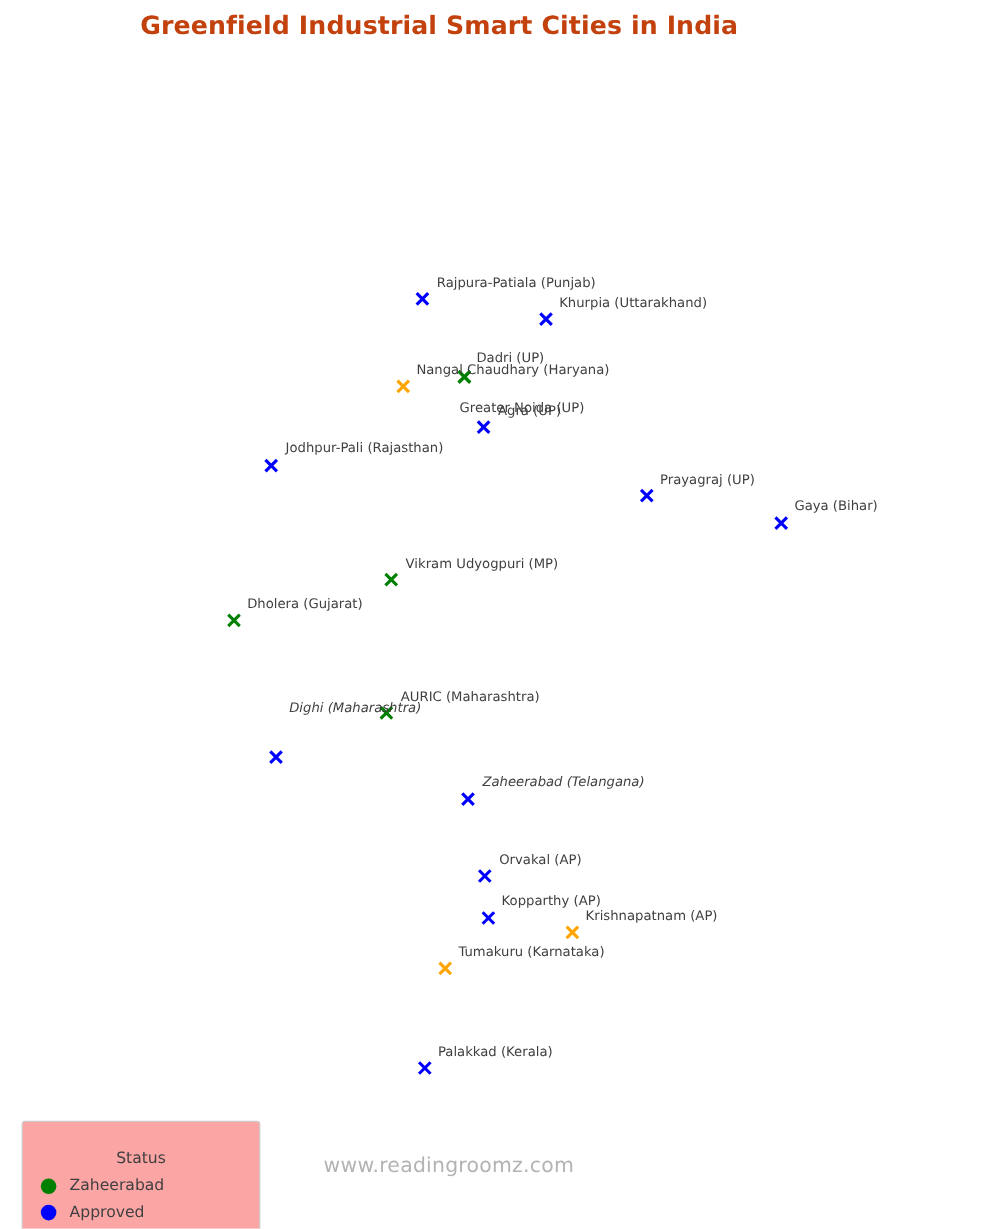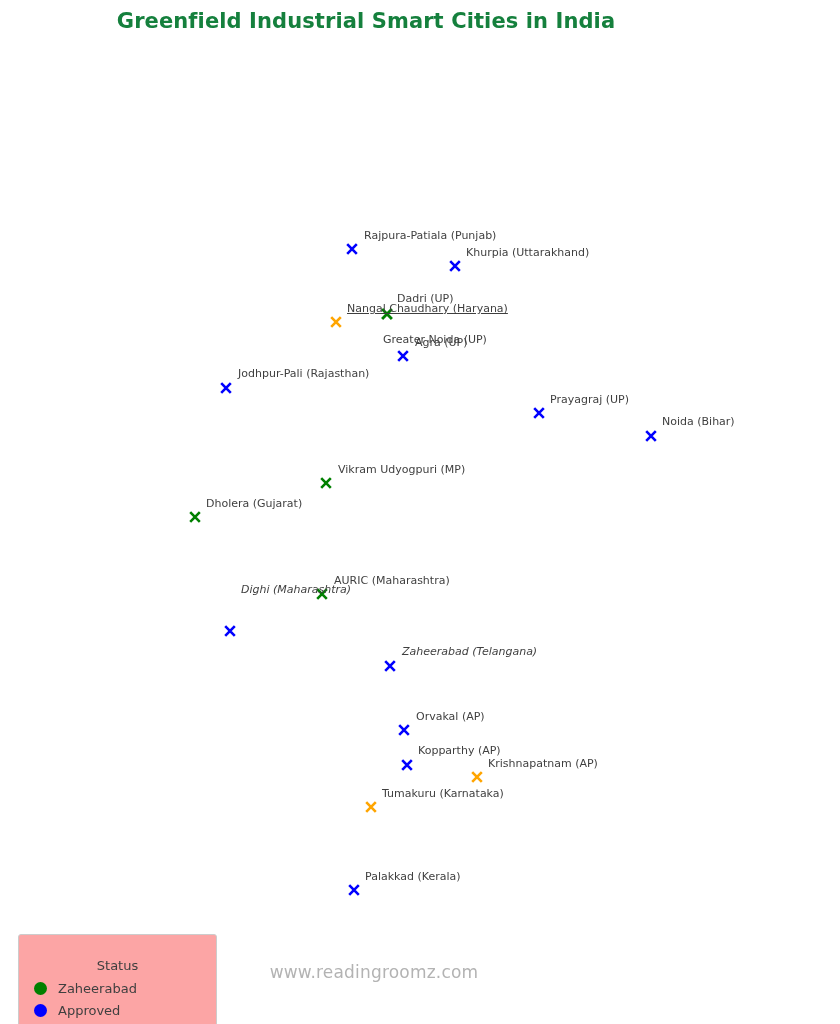--- a/index.html
+++ b/index.html
@@ -19,21 +19,21 @@
     overflow: hidden;
   }
   #chart-title {
     position: absolute;
     top: 7px;
     left: 0;
     width: 732px;
     text-align: center;
     font-size: 21px;
     font-weight: bold;
-    color: #15803d;
+    color: #c2410c;
     letter-spacing: 0.1px;
     line-height: 28px;
   }
   #plot-area {
     position: absolute;
     top: 0;
     left: 0;
     width: 828px;
     height: 1024px;
   }
@@ -135,21 +135,21 @@
         <svg width="16" height="16" viewBox="0 0 16 16" aria-hidden="true">
           <path d="M3.2 3.2 L12.8 12.8 M12.8 3.2 L3.2 12.8" stroke="#008000" stroke-width="2.6" stroke-linecap="butt" fill="none"></path>
         </svg>
       </div>
       <div class="point-label" style="left: 383px; top: 293px; margin-top: 40px;">Greater Noida (UP)</div>
       <div class="marker" title="Nangal Chaudhary (Haryana) — Nearing Completion" style="left: 336px; top: 322px;">
         <svg width="16" height="16" viewBox="0 0 16 16" aria-hidden="true">
           <path d="M3.2 3.2 L12.8 12.8 M12.8 3.2 L3.2 12.8" stroke="#FFA500" stroke-width="2.6" stroke-linecap="butt" fill="none"></path>
         </svg>
       </div>
-      <div class="point-label" style="left: 347px; top: 302px; text-decoration: underline;">Nangal Chaudhary (Haryana)</div>
+      <div class="point-label" style="left: 347px; top: 302px;">Nangal Chaudhary (Haryana)</div>
       <div class="marker" title="Agra (UP) — Approved" style="left: 403px; top: 356px;">
         <svg width="16" height="16" viewBox="0 0 16 16" aria-hidden="true">
           <path d="M3.2 3.2 L12.8 12.8 M12.8 3.2 L3.2 12.8" stroke="#0000FF" stroke-width="2.6" stroke-linecap="butt" fill="none"></path>
         </svg>
       </div>
       <div class="point-label" style="left: 415px; top: 336px;">Agra (UP)</div>
       <div class="marker" title="Jodhpur-Pali (Rajasthan) — Approved" style="left: 226px; top: 388px;">
         <svg width="16" height="16" viewBox="0 0 16 16" aria-hidden="true">
           <path d="M3.2 3.2 L12.8 12.8 M12.8 3.2 L3.2 12.8" stroke="#0000FF" stroke-width="2.6" stroke-linecap="butt" fill="none"></path>
         </svg>
@@ -159,21 +159,21 @@
         <svg width="16" height="16" viewBox="0 0 16 16" aria-hidden="true">
           <path d="M3.2 3.2 L12.8 12.8 M12.8 3.2 L3.2 12.8" stroke="#0000FF" stroke-width="2.6" stroke-linecap="butt" fill="none"></path>
         </svg>
       </div>
       <div class="point-label" style="left: 550px; top: 393px;">Prayagraj (UP)</div>
       <div class="marker" title="Gaya (Bihar) — Approved" style="left: 651px; top: 436px;">
         <svg width="16" height="16" viewBox="0 0 16 16" aria-hidden="true">
           <path d="M3.2 3.2 L12.8 12.8 M12.8 3.2 L3.2 12.8" stroke="#0000FF" stroke-width="2.6" stroke-linecap="butt" fill="none"></path>
         </svg>
       </div>
-      <div class="point-label" style="left: 662px; top: 415px;">Noida (Bihar)</div>
+      <div class="point-label" style="left: 662px; top: 415px;">Gaya (Bihar)</div>
       <div class="marker" title="Vikram Udyogpuri (MP) — Operational" style="left: 326px; top: 483px;">
         <svg width="16" height="16" viewBox="0 0 16 16" aria-hidden="true">
           <path d="M3.2 3.2 L12.8 12.8 M12.8 3.2 L3.2 12.8" stroke="#008000" stroke-width="2.6" stroke-linecap="butt" fill="none"></path>
         </svg>
       </div>
       <div class="point-label" style="left: 338px; top: 463px;">Vikram Udyogpuri (MP)</div>
       <div class="marker" title="Dholera (Gujarat) — Operational" style="left: 195px; top: 517px;">
         <svg width="16" height="16" viewBox="0 0 16 16" aria-hidden="true">
           <path d="M3.2 3.2 L12.8 12.8 M12.8 3.2 L3.2 12.8" stroke="#008000" stroke-width="2.6" stroke-linecap="butt" fill="none"></path>
         </svg>

